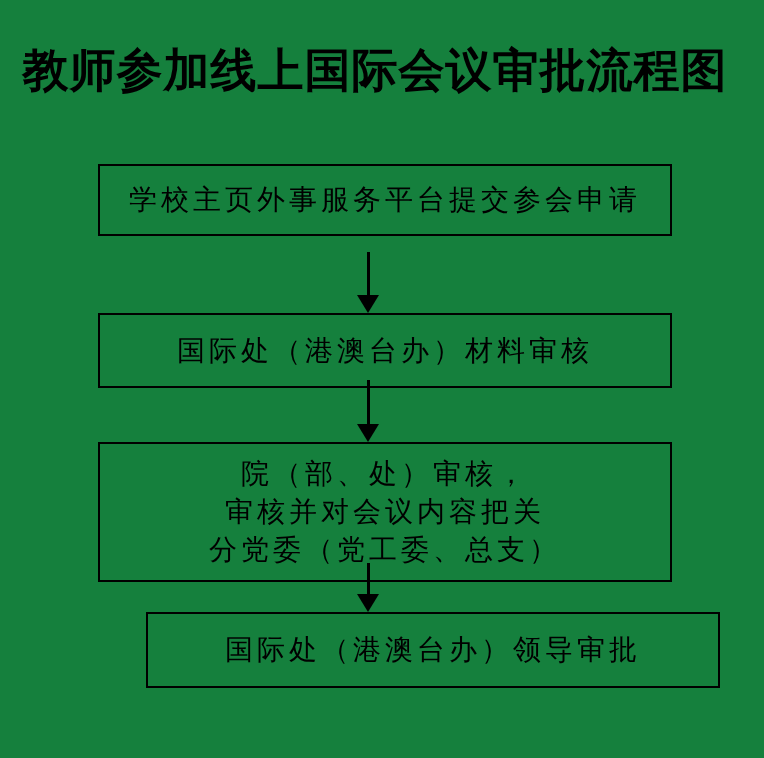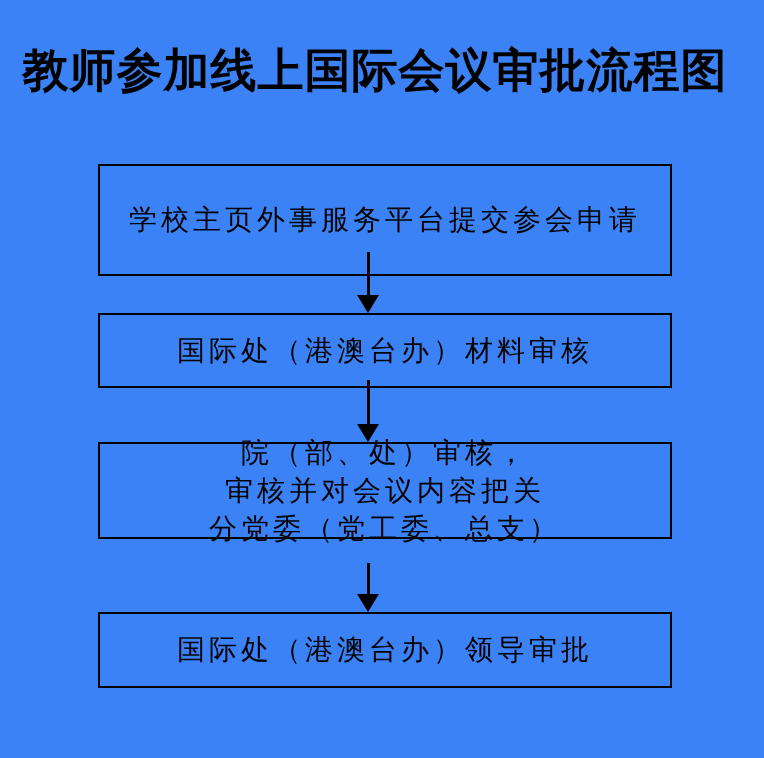--- a/index.html
+++ b/index.html
@@ -4,21 +4,21 @@
 <style>
   html, body {
     margin: 0;
     padding: 0;
     background: #ffffff;
   }
   .canvas {
     position: relative;
     width: 764px;
     height: 758px;
-    background: #3b82f6;
+    background: #15803d;
     font-family: "Liberation Serif", "DejaVu Serif", serif;
     color: #000000;
     overflow: hidden;
   }
   .title {
     position: absolute;
     left: 0;
     right: 14px;
     top: 42px;
     text-align: center;
@@ -36,24 +36,24 @@
     box-sizing: border-box;
     display: flex;
     flex-direction: column;
     align-items: center;
     justify-content: center;
     text-align: center;
     font-size: 28px;
     letter-spacing: 4px;
     line-height: 38px;
   }
-  .box-1 { top: 164px; height: 112px; }
+  .box-1 { top: 164px; height: 72px; }
   .box-2 { top: 313px; height: 75px; }
-  .box-3 { top: 442px; height: 97px; }
-  .box-4 { top: 612px; height: 76px; }
+  .box-3 { top: 442px; height: 140px; }
+  .box-4 { top: 612px; height: 76px; margin-left: 48px; }
   .flow-box .line {
     display: block;
     white-space: nowrap;
   }
   .arrow {
     position: absolute;
     left: 357px;
     width: 22px;
     display: flex;
     flex-direction: column;

